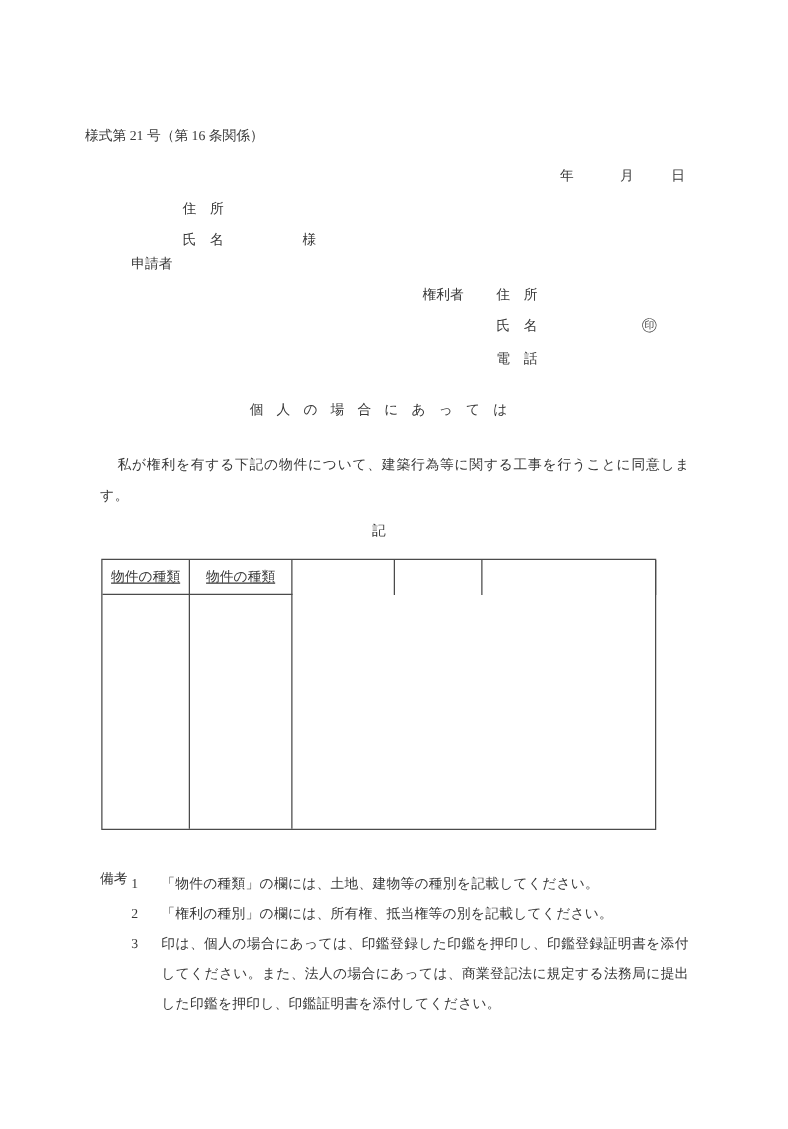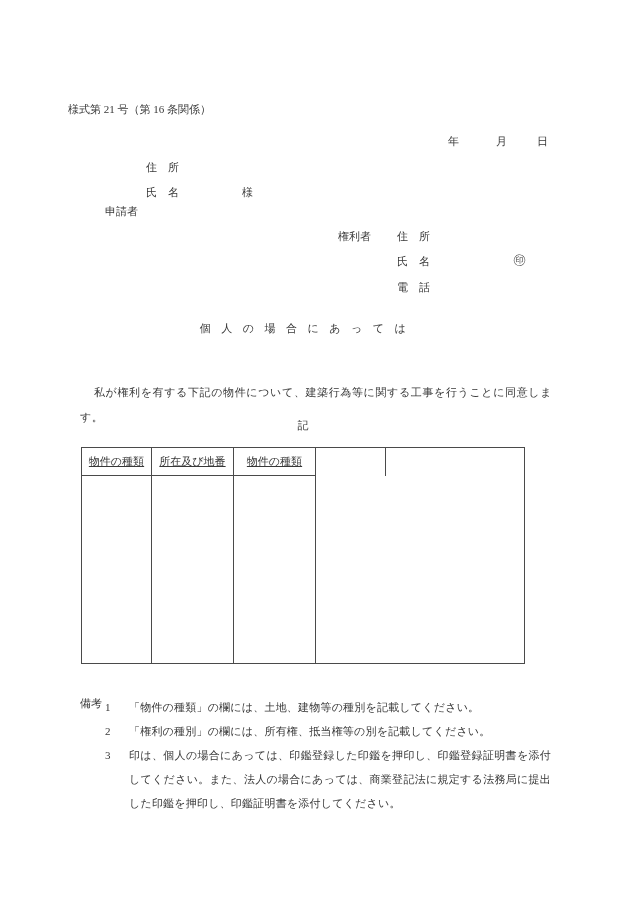--- a/index.html
+++ b/index.html
@@ -20,21 +20,20 @@
     letter-spacing:10.5px;
     padding-left:10px;
     box-sizing:border-box;
   }
   .body-par{
     left:80px;top:360px;width:472px;
     line-height:25px;
     text-indent:14px;
     letter-spacing:0.5px;
     text-align:justify;
-    margin-top:20px;
   }
   .record-mark{left:81px;top:418px;width:444px;text-align:center;}
   
   .consent-table{
     position:absolute;left:81px;top:447px;
     width:444px;height:217px;
     border:1px solid #4a4a4a;
     box-sizing:border-box;
     display:grid;
     grid-template-columns:70px 82px 82px 70px 139px;
@@ -91,21 +90,20 @@
   </div>
 
   <div class="abs doc-title">個人の場合にあっては</div>
 
   <div class="abs body-par">私が権利を有する下記の物件について、建築行為等に関する工事を行うことに同意します。</div>
 
   <div class="abs record-mark">記</div>
 
   <div class="consent-table">
     <div class="th">物件の種類</div>
-    <div class="th">所在及び地番</div>
     <div class="th">物件の種類</div>
     <div class="td"></div>
     <div class="td"></div>
     <div class="td"></div>
     <div class="td"></div>
     <div class="td"></div>
   </div>
 
   <div class="abs remarks-heading">備考</div>
   <div class="remarks-list">

